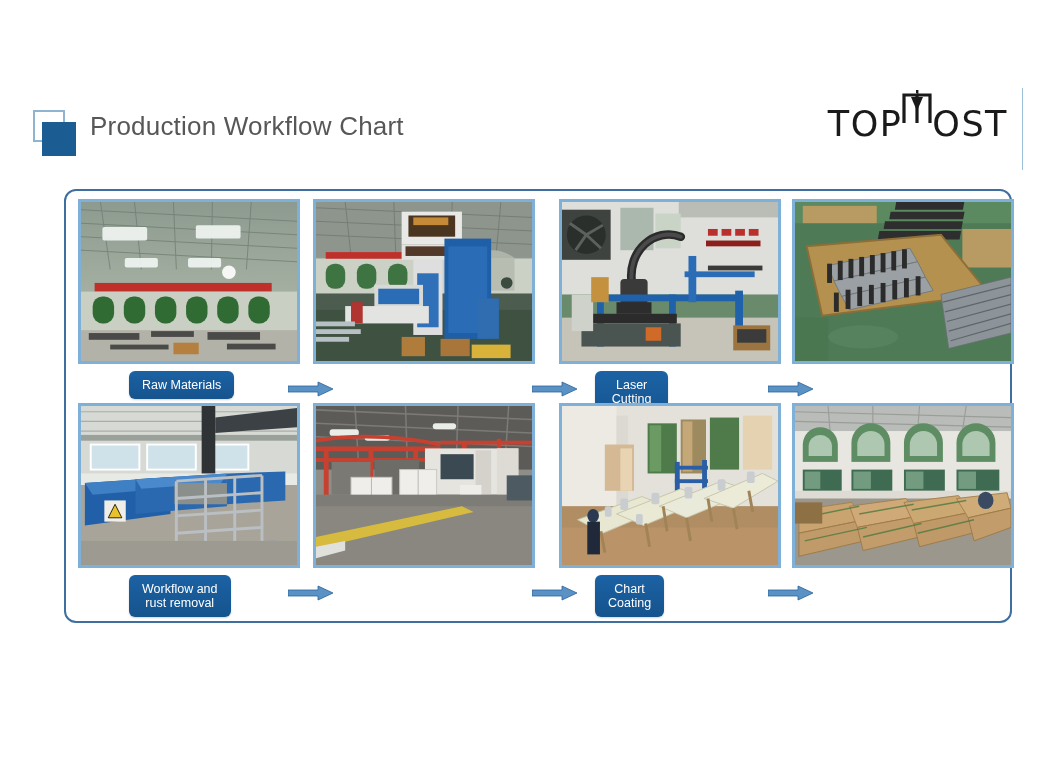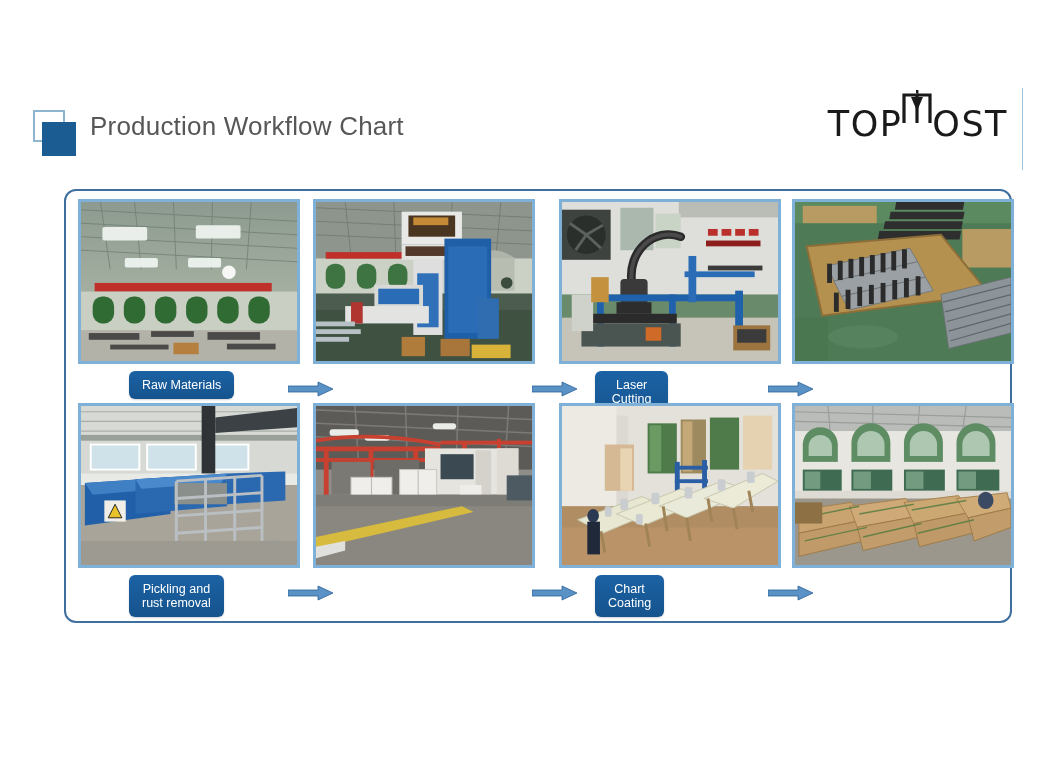--- a/index.html
+++ b/index.html
@@ -439,21 +439,21 @@
           <g stroke="#b9bfc2" stroke-width="3" fill="none">
             <path d="M98 78 L98 148 M128 76 L128 150 M158 74 L158 146 M186 72 L186 142"></path>
             <path d="M98 78 L186 72 M98 96 L186 90 M98 114 L186 108 M98 132 L186 126 M98 148 L186 142"></path>
           </g>
           <g stroke="#9aa0a4" stroke-width="2">
             <path d="M100 150 L200 140 M106 156 L206 146"></path>
           </g>
           <rect x="0" y="140" width="222" height="25" fill="#9d9a91"></rect>
         </svg>
       </div>
-      <div class="chip c0">Pickling and
+      <div class="chip c0">Workflow and
 rust removal</div>
     </div>
 
     <div class="arrow a0">
       <svg width="46" height="16" viewBox="0 0 46 16" xmlns="http://www.w3.org/2000/svg">
         <path d="M0 5 L30 5 L30 1 L45 8 L30 15 L30 11 L0 11 Z" fill="#5b92c6" stroke="#2c6298" stroke-width="0.8"></path>
       </svg>
     </div>
 
     <div class="step s1">

